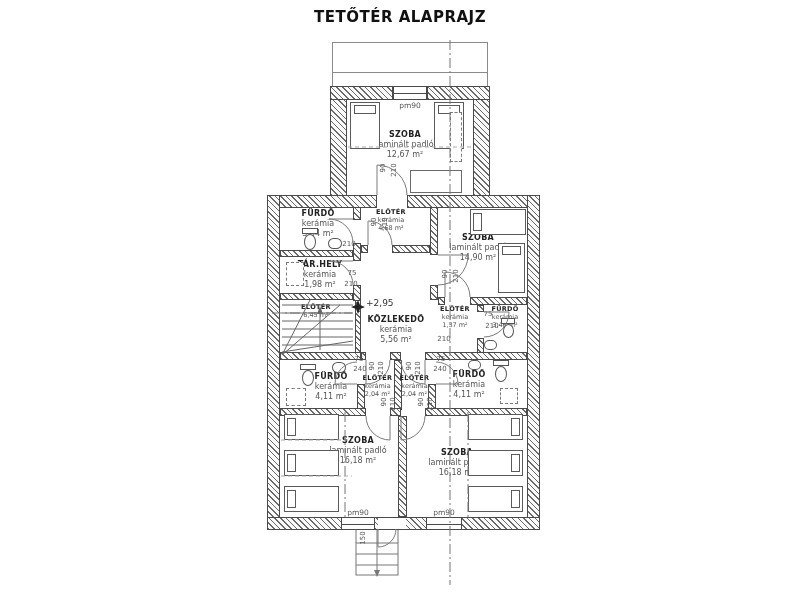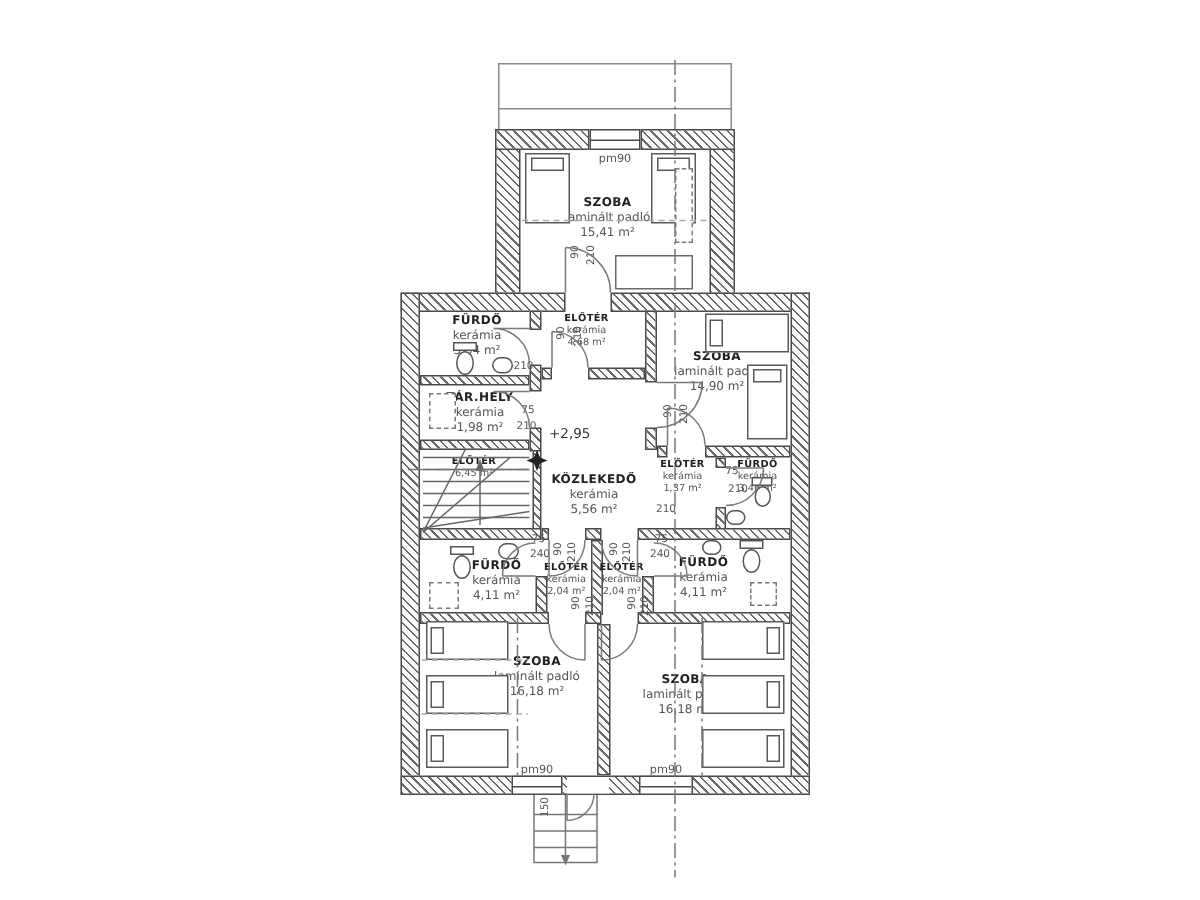--- a/index.html
+++ b/index.html
@@ -28,20 +28,21 @@
   .tank{position:absolute;border:1px solid #555;background:#fff;box-sizing:border-box;}
   .bowl{position:absolute;border:1px solid #555;background:#fff;border-radius:50%;box-sizing:border-box;}
   .sink{position:absolute;border:1px solid #555;background:#fff;border-radius:40%/50%;box-sizing:border-box;}
   svg.overlay{position:absolute;left:0;top:0;pointer-events:none;}
 </style>
 </head>
 <body>
 
 <div class="plan">
 
+  <div class="title">TETŐTÉR ALAPRAJZ</div>
 
   <div class="thinrect" style="left:332px;top:42px;width:156px;height:46px;"></div>
   <div class="hline" style="left:332px;top:72px;width:156px;"></div>
 
   <div class="wall" style="left:330px;top:86px;width:17px;height:110px;"></div>
   <div class="wall" style="left:473px;top:86px;width:17px;height:110px;"></div>
   <div class="wall" style="left:330px;top:86px;width:63px;height:14px;"></div>
   <div class="wall" style="left:427px;top:86px;width:63px;height:14px;"></div>
   <div class="window" style="left:393px;top:86px;width:34px;height:14px;"></div>
   <div class="pm" style="left:392px;top:101px;">pm90</div>
@@ -79,21 +80,21 @@
   <div class="wall" style="left:394px;top:360px;width:8px;height:50px;"></div>
   <div class="wall" style="left:428px;top:384px;width:8px;height:26px;"></div>
   <div class="wall" style="left:280px;top:408px;width:86px;height:8px;"></div>
   <div class="wall" style="left:390px;top:408px;width:11px;height:8px;"></div>
   <div class="wall" style="left:425px;top:408px;width:102px;height:8px;"></div>
   <div class="wall" style="left:398px;top:416px;width:9px;height:101px;"></div>
 
   <div class="rlabel" style="left:355px;top:130px;width:100px;">
     <div class="rname">SZOBA</div>
     <div class="rmat">laminált padló</div>
-    <div class="rarea">15,41 m²</div>
+    <div class="rarea">12,67 m²</div>
   </div>
   <div class="rlabel" style="left:285px;top:209px;width:66px;">
     <div class="rname">FÜRDŐ</div>
     <div class="rmat">kerámia</div>
     <div class="rarea">3,54 m²</div>
   </div>
   <div class="rlabel sm" style="left:362px;top:208px;width:58px;">
     <div class="rname">ELŐTÉR</div>
     <div class="rmat">kerámia</div>
     <div class="rarea">4,68 m²</div>
@@ -151,21 +152,21 @@
     <div class="rname">SZOBA</div>
     <div class="rmat">laminált padló</div>
     <div class="rarea">16,18 m²</div>
   </div>
   <div class="rlabel" style="left:416px;top:448px;width:82px;">
     <div class="rname">SZOBA</div>
     <div class="rmat">laminált padló</div>
     <div class="rarea">16,18 m²</div>
   </div>
 
-  <div class="lvl" style="left:366px;top:285px;">+2,95</div>
+  <div class="lvl" style="left:366px;top:298px;">+2,95</div>
 
   <div class="dim rot" style="left:372px;top:164px;">90</div>
   <div class="dim rot" style="left:383px;top:166px;">210</div>
   <div class="dim rot" style="left:363px;top:218px;">90</div>
   <div class="dim rot" style="left:374px;top:220px;">210</div>
   <div class="dim" style="left:338px;top:240px;">210</div>
   <div class="dim" style="left:341px;top:269px;">75</div>
   <div class="dim" style="left:340px;top:280px;">210</div>
   <div class="dim rot" style="left:434px;top:270px;">90</div>
   <div class="dim rot" style="left:445px;top:272px;">210</div>

